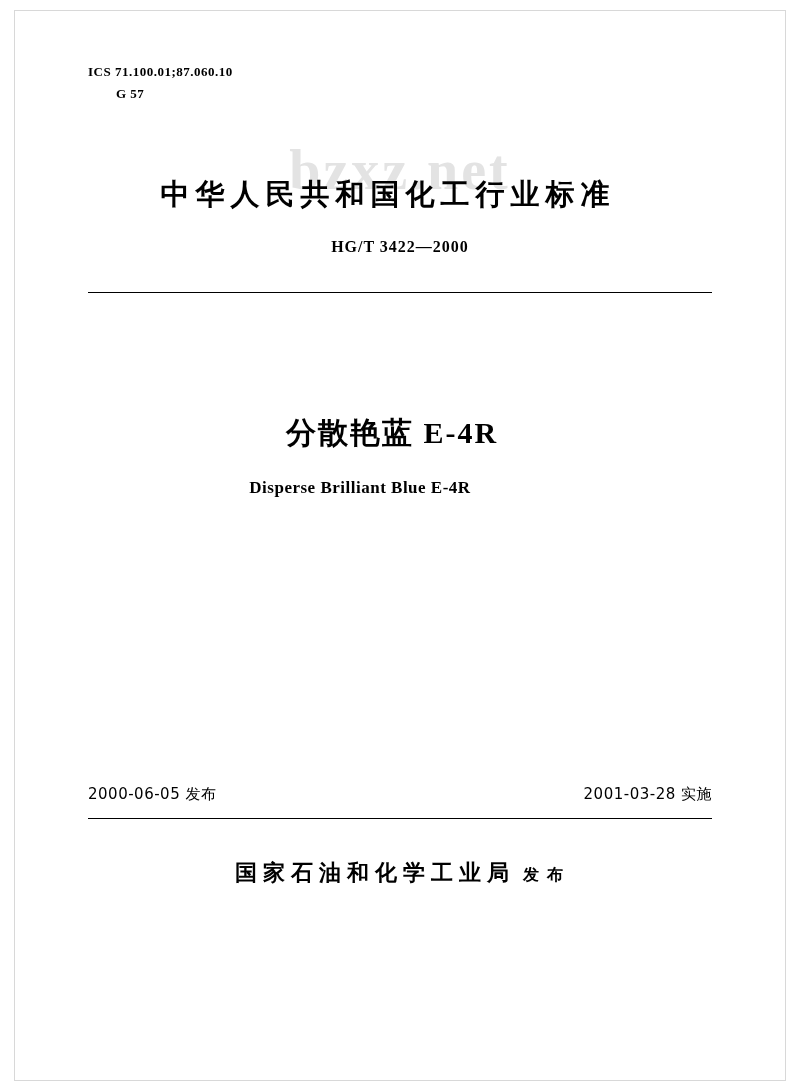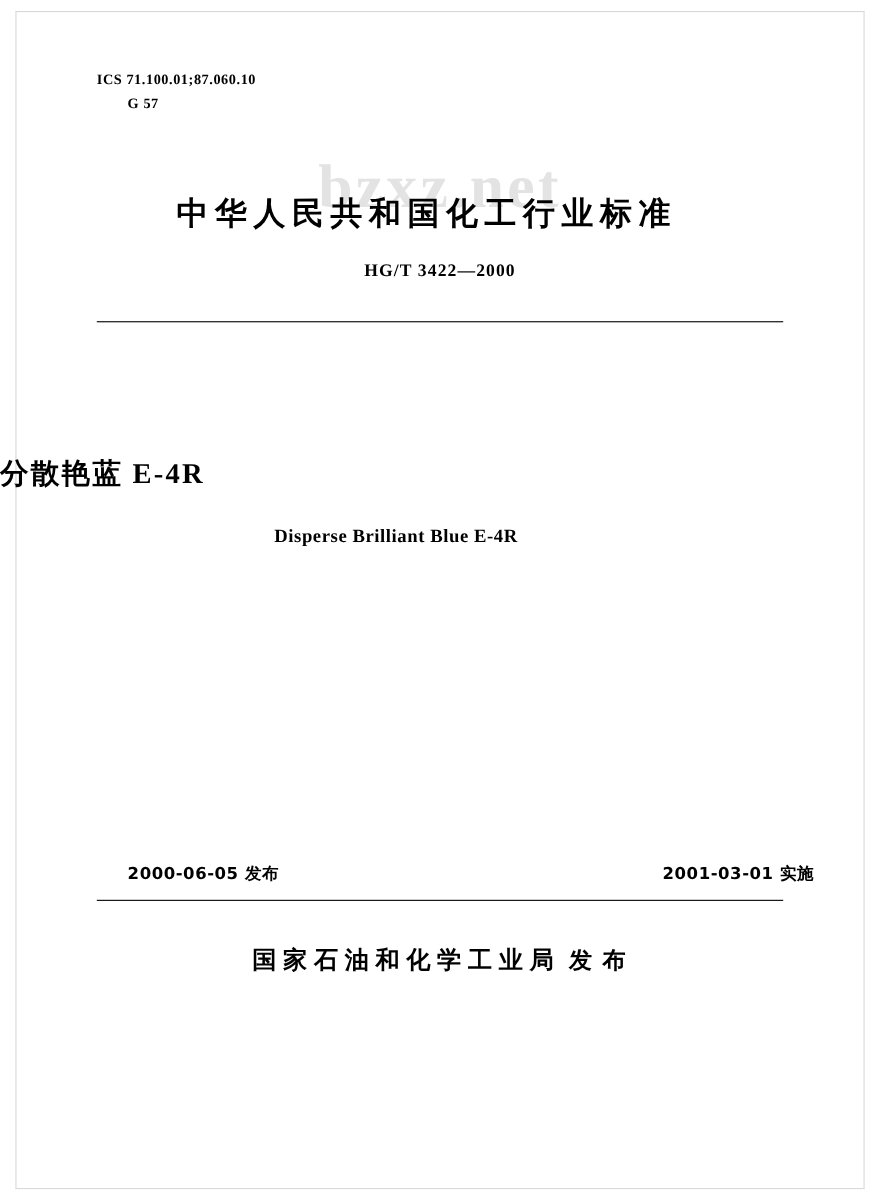--- a/index.html
+++ b/index.html
@@ -106,24 +106,24 @@
     width: 624px;
     height: 1px;
     background: #000;
   }
 
   .doc-title-cn {
     position: absolute;
     left: 0;
     top: 413px;
     width: 784px;
-    text-align: left;
-    font-family: "Liberation Serif", serif;
-    font-weight: bold;
-    font-size: 26px;
+    text-align: center;
+    font-family: "Liberation Serif", serif;
+    font-weight: bold;
+    font-size: 30px;
     letter-spacing: 2px;
   }
 
   .doc-title-en {
     position: absolute;
     left: 0;
     top: 478px;
     width: 720px;
     text-align: center;
     font-family: "Liberation Serif", serif;
@@ -134,24 +134,23 @@
 
   .date-row {
     position: absolute;
     left: 88px;
     top: 785px;
     width: 624px;
     display: flex;
     justify-content: space-between;
     align-items: center;
     font-family: "Liberation Serif", serif;
-    font-weight: bold;
+    font-weight: normal;
     font-size: 17px;
     letter-spacing: 0.5px;
-    margin-left: 28px;
   }
   .date-row .date-cn { font-family: "DejaVu Sans", sans-serif; font-size: 15px; }
 
   .rule-bottom {
     position: absolute;
     left: 88px;
     top: 818px;
     width: 624px;
     height: 1px;
     background: #000;
@@ -162,21 +161,21 @@
     left: 0;
     top: 858px;
     width: 800px;
     text-align: center;
     font-family: "Liberation Serif", serif;
     font-weight: bold;
     font-size: 22px;
     letter-spacing: 6px;
   }
   .issuer .issuer-suffix {
-    font-size: 21px;
+    font-size: 16px;
     letter-spacing: 2px;
     margin-left: 8px;
   }
 </style>
 </head>
 <body>
 
 <div class="page">
 
   <div class="page-edge"></div>
@@ -196,21 +195,21 @@
     <div class="std-number">HG/T  3422—2000</div>
 
     <div class="rule-top"></div>
 
     <div class="doc-title-cn">分散艳蓝 E-4R</div>
 
     <div class="doc-title-en">Disperse Brilliant Blue E-4R</div>
 
     <div class="date-row">
       <span class="date-cn">2000-06-05 发布</span>
-      <span class="date-cn">2001-03-01 实施</span>
+      <span class="date-cn">2001-03-28 实施</span>
     </div>
 
     <div class="rule-bottom"></div>
 
     <div class="issuer">
       <span>国家石油和化学工业局</span><span class="issuer-suffix">发 布</span>
     </div>
 
   </div>
 </div>

